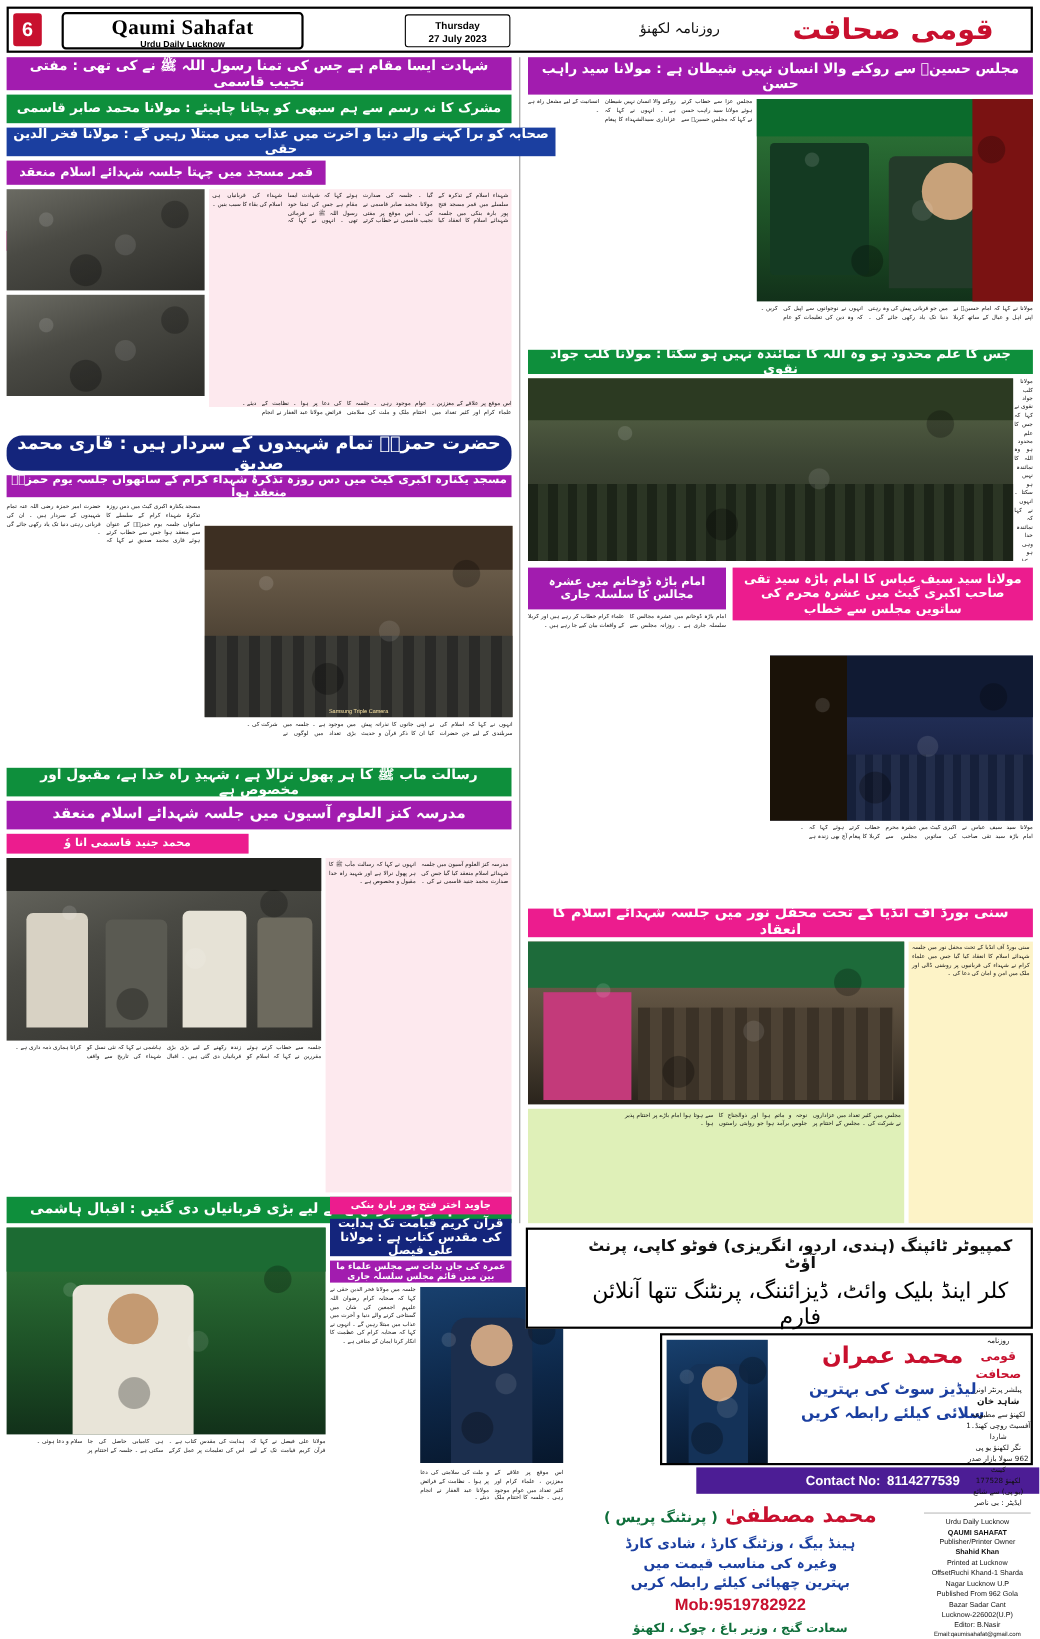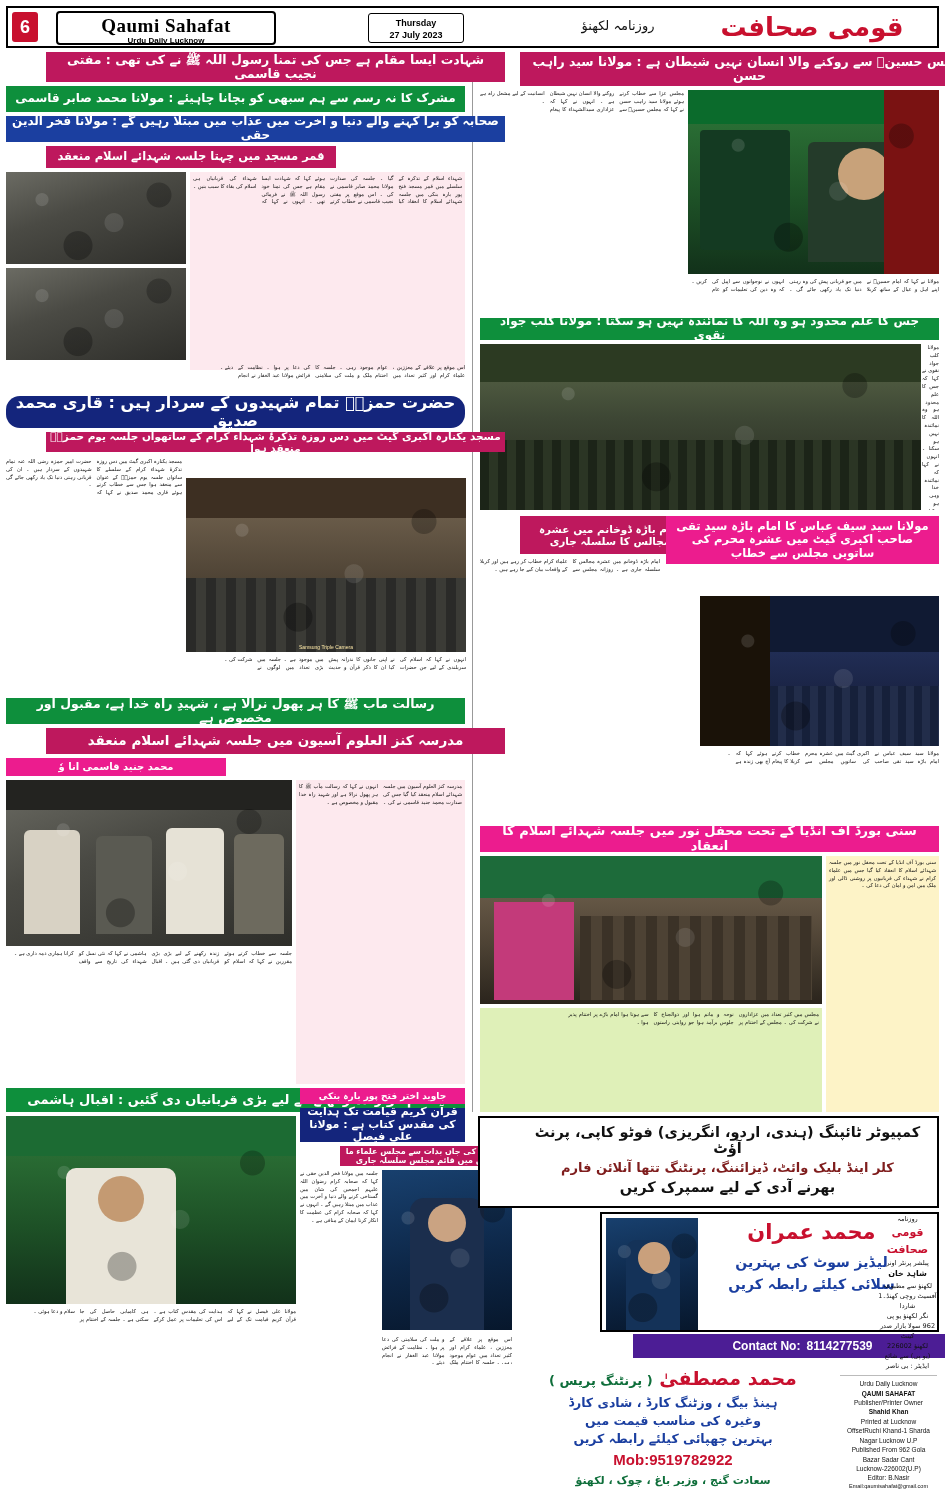--- a/index.html
+++ b/index.html
@@ -89,21 +89,21 @@
     justify-content: center;
   }
   .redmast {
     color: #c8102e;
     font-weight: bold;
     font-size: 26px;
     text-align: center;
     font-family: "DejaVu Sans", sans-serif;
   }
   
-  .h-red   { background: #be185d; margin-left: 40px; }
+  .h-red   { background: #a21caf; }
   .h-green { background: #0e8f3c; }
   .h-blue  { background: #1b3fa0; }
   .h-pink  { background: #ec1c8e; }
   .h-dkblue{ background: #14257c; }
 
   .tint-pink { background: #fde9ee; }
   .tint-green { background: #dff0b8; }
   .tint-yellow { background: #fdf3c7; }
   .ad-box { border: 2px solid #000; }
   .contact-strip {
@@ -297,21 +297,21 @@
     <div style="position:absolute;left:28px;top:28px;width:74px;height:132px;background:#1b2e4d;border-radius:14px 14px 0 0;"></div>
     <div style="position:absolute;left:46px;top:34px;width:38px;height:38px;background:#caa382;border-radius:50%;"></div>
   </div>
 
   <div class="body-text" style="position:absolute;left:300px;top:1170px;width:78px;height:300px;">جلسہ میں مولانا فخر الدین حقی نے کہا کہ صحابہ کرام رضوان اللہ علیہم اجمعین کی شان میں گستاخی کرنے والے دنیا و آخرت میں عذاب میں مبتلا رہیں گے ۔ انہوں نے کہا کہ صحابہ کرام کی عظمت کا انکار کرنا ایمان کے منافی ہے ۔</div>
 
   <div class="body-text" style="position:absolute;left:382px;top:1336px;width:130px;height:136px;column-count:2;">اس موقع پر علاقے کے معززین ، علماء کرام اور کثیر تعداد میں عوام موجود رہی ۔ جلسہ کا اختتام ملک و ملت کی سلامتی کی دعا پر ہوا ۔ نظامت کے فرائض مولانا عبد الغفار نے انجام دیئے ۔</div>
 
   <div class="ad-box" style="position:absolute;left:478px;top:1116px;width:461px;height:92px;background:#fff;">
     <div class="urdu center" style="font-size:14.5px;font-weight:bold;color:#111;margin-top:6px;">کمپیوٹر ٹائپنگ (ہندی، اردو، انگریزی) فوٹو کاپی، پرنٹ آؤٹ</div>
-    <div class="urdu center" style="font-size:13px;font-weight:bold;color:#7f1d1d;margin-top:4px;">کلر اینڈ بلیک وائٹ، ڈیزائننگ، پرنٹنگ تتھا آنلائن فارم</div>
+    <div class="urdu center" style="font-size:20px;font-weight:normal;color:#000000;margin-top:4px;">کلر اینڈ بلیک وائٹ، ڈیزائننگ، پرنٹنگ تتھا آنلائن فارم</div>
     <div class="urdu center" style="font-size:14.5px;font-weight:bold;color:#111;margin-top:4px;">بھرنے آدی کے لیے سمپرک کریں</div>
   </div>
 
   <div class="ad-box" style="position:absolute;left:600px;top:1212px;width:339px;height:120px;background:#fff;">
     <div class="ph-portrait grainy" style="left:4px;top:4px;width:92px;height:112px;position:absolute;">
       <div style="position:absolute;left:20px;top:22px;width:54px;height:90px;background:#143258;border-radius:10px 10px 0 0;"></div>
       <div style="position:absolute;left:32px;top:24px;width:32px;height:32px;background:#c9a07c;border-radius:50%;"></div>
     </div>
     <div class="urdu" style="position:absolute;right:8px;top:6px;width:235px;text-align:center;font-size:21px;font-weight:bold;color:#c8102e;">محمد عمران</div>
     <div class="urdu" style="position:absolute;right:8px;top:40px;width:235px;text-align:center;font-size:14px;color:#1b3fa0;font-weight:bold;">لیڈیز سوٹ کی بہترین</div>
@@ -342,21 +342,21 @@
   <div style="position:absolute;left:838px;top:1212px;width:101px;height:272px;padding:2px;">
     <div class="urdu center" style="font-size:6.5px;line-height:1.55;color:#111;">
       <div>روزنامہ</div>
       <div style="font-size:11px;font-weight:bold;color:#c8102e;">قومی صحافت</div>
       <div>پبلشر پرنٹر اونر</div>
       <div style="font-weight:bold;font-size:8px;">شاہد خان</div>
       <div>لکھنؤ سے مطبوعہ</div>
       <div>آفسیٹ روچی کھنڈ۔1 شاردا</div>
       <div>نگر لکھنؤ یو پی</div>
       <div>962 سولا بازار صدر کینٹ</div>
-      <div>لکھنؤ 226002</div>
+      <div>لکھنؤ 177528</div>
       <div>(یو پی) سے شائع</div>
       <div>ایڈیٹر : بی ناصر</div>
     </div>
     <div class="small-print" style="margin-top:4px;border-top:1px solid #bbb;padding-top:3px;">
       <div>Urdu Daily Lucknow</div>
       <div style="font-weight:bold;">QAUMI SAHAFAT</div>
       <div>Publisher/Printer Owner</div>
       <div style="font-weight:bold;">Shahid Khan</div>
       <div>Printed at Lucknow</div>
       <div>OffsetRuchi Khand-1 Sharda</div>

